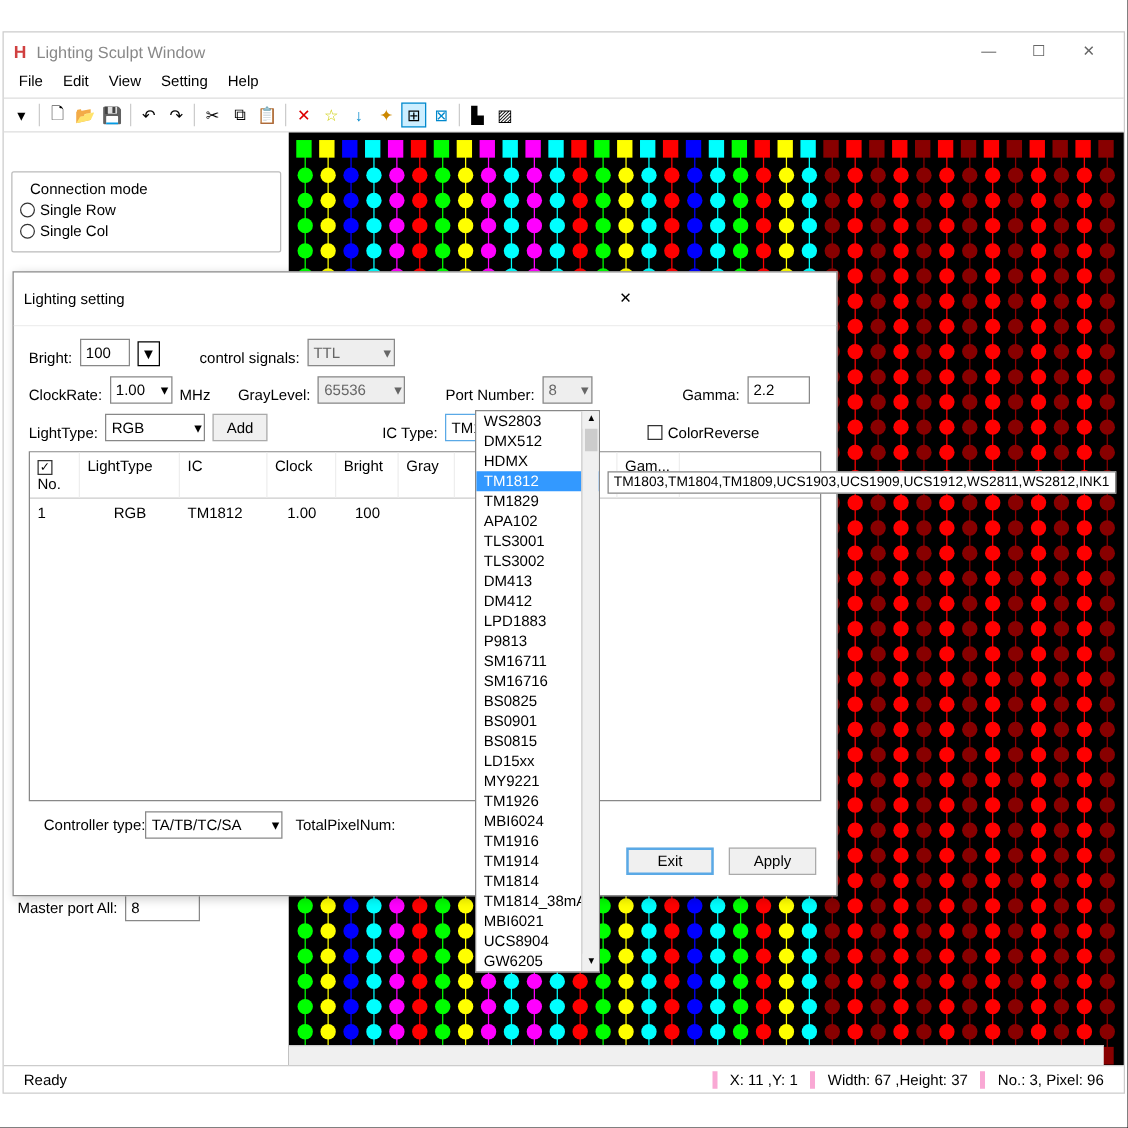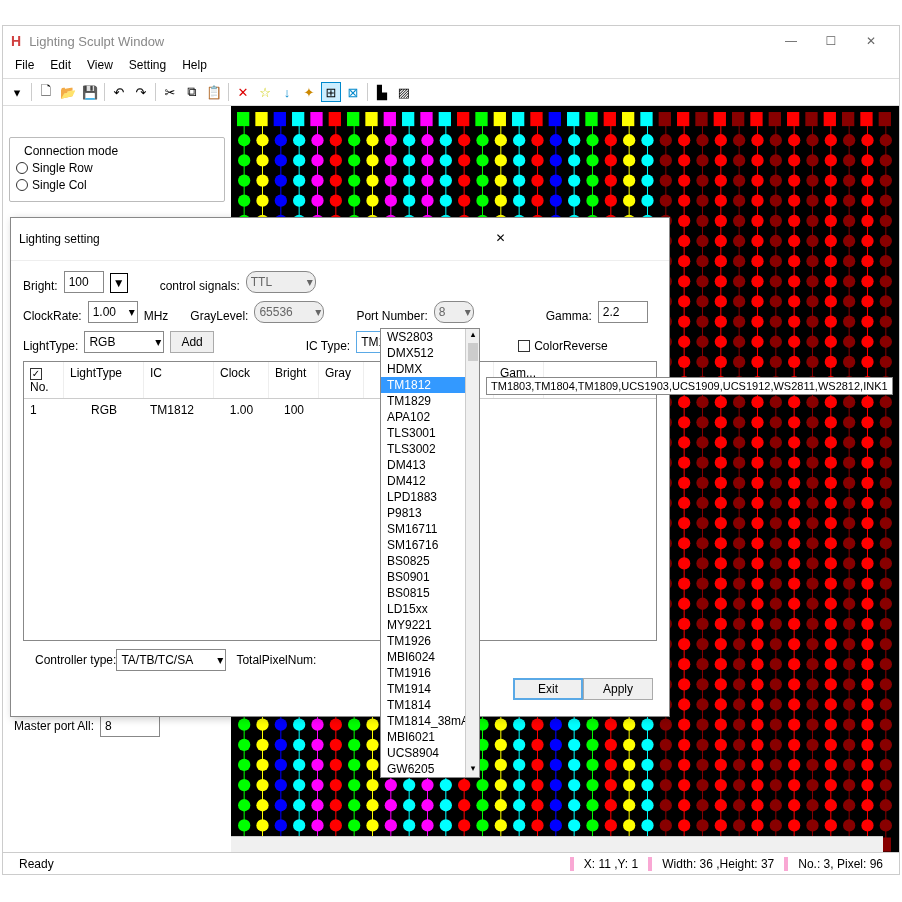--- a/index.html
+++ b/index.html
@@ -29,34 +29,34 @@
 
 .dialog { position: absolute; top: 217px; left: 10px; width: 660px; height: 500px; background: #fff; border: 1px solid #888; box-shadow: 2px 2px 8px rgba(0,0,0,0.2); }
 .dlg-title { height: 43px; display: flex; align-items: center; padding: 0 8px; border-bottom: 1px solid #eee; }
 .dlg-title span { flex: 1; }
 .dlg-close { width: 16px; height: 16px; text-align: center; }
 .dlg-body { padding: 10px 12px; }
 .row { display: flex; align-items: flex-end; margin-bottom: 8px; gap: 6px; }
 .row label { white-space: nowrap; }
 .input { border: 1px solid #888; height: 22px; padding: 0 4px; background: #fff; }
 .combo { border: 1px solid #888; height: 22px; background: #fff; display: flex; align-items: center; padding: 0 4px; position: relative; }
-.combo.disabled { background: #eee; color: #666; border-radius: 10px; }
+.combo.disabled { background: #eee; color: #666; }
 .combo .arrow { position: absolute; right: 2px; }
 .btn { border: 1px solid #aaa; background: #f0f0f0; height: 22px; padding: 0 10px; }
 .checkbox { display: inline-flex; align-items: center; }
 .checkbox .cb { width: 12px; height: 12px; border: 1px solid #333; margin-right: 4px; display: inline-flex; align-items: center; justify-content: center; font-size: 10px; }
 
 .table { border: 1px solid #888; height: 280px; position: relative; background: #fff; }
 .thead { display: flex; border-bottom: 1px solid #ccc; background: #fff; }
 .th { padding: 4px 6px; border-right: 1px solid #eee; font-weight: normal; }
 .trow { display: flex; }
 .td { padding: 4px 6px; }
 
 .dlg-footer { display: flex; align-items: center; padding: 8px 12px; gap: 0; }
-.dlg-buttons { position: absolute; right: 16px; bottom: 16px; display: flex; }
+.dlg-buttons { position: absolute; right: 16px; bottom: 16px; display: flex; gap: 12px; }
 .dlg-buttons .btn { width: 70px; }
 .dlg-buttons .btn.primary { border: 2px solid #5aa9e6; }
 
 .dropdown { position: absolute; top: 328px; left: 380px; width: 100px; height: 450px; background: #fff; border: 1px solid #888; overflow: hidden; z-index: 20; }
 .dropdown .opt { padding: 1px 6px; font-size: 12px; white-space: nowrap; }
 .dropdown .opt.selected { background: #3399ff; color: #fff; }
 .dropdown .scroll { position: absolute; right: 0; top: 0; width: 14px; height: 100%; background: #f0f0f0; border-left: 1px solid #ccc; }
 .dropdown .scroll .thumb { position: absolute; top: 14px; left: 2px; width: 10px; height: 18px; background: #ccc; }
 .dropdown .scroll .arr { position: absolute; left: 0; width: 14px; height: 14px; text-align: center; font-size: 9px; background: #f0f0f0; }
 .dropdown .scroll .arr.up { top: 0; }
@@ -1492,21 +1492,21 @@
           <circle cx="645.9027777777777" cy="690" r="6.097222222222221" fill="#800"></circle>
           <circle cx="645.9027777777777" cy="710" r="6.097222222222221" fill="#800"></circle>
           <rect x="638.8055555555555" y="722" width="12.194444444444443" height="14" fill="#800"></rect>
         </svg>
       <div class="scrollbar-h"></div>
     </div>
   </div>
   <div class="statusbar">
     <span class="cell">Ready</span>
     <span class="cell">X: 11 ,Y: 1</span>
-    <span class="cell">Width: 36 ,Height: 37</span>
+    <span class="cell">Width: 67 ,Height: 37</span>
     <span class="cell">No.: 3, Pixel: 96</span>
   </div>
 </div>
 
 <div class="master-row">
   <label>Master port All:</label>
   <input class="input" style="width: 60px;" value="8">
 </div>
 
 <div class="dialog">

